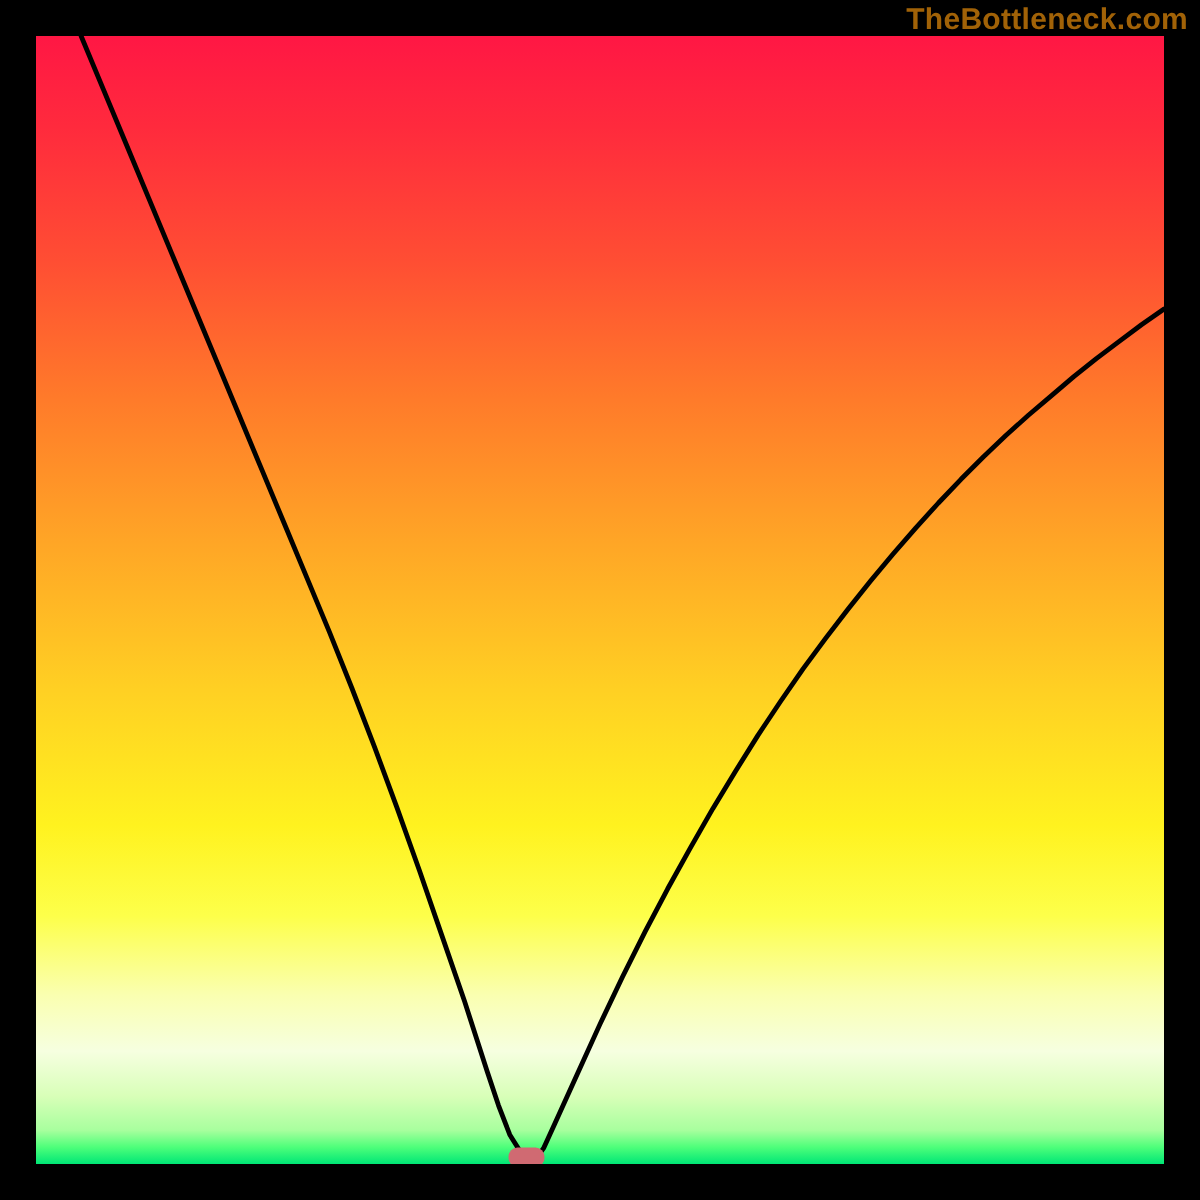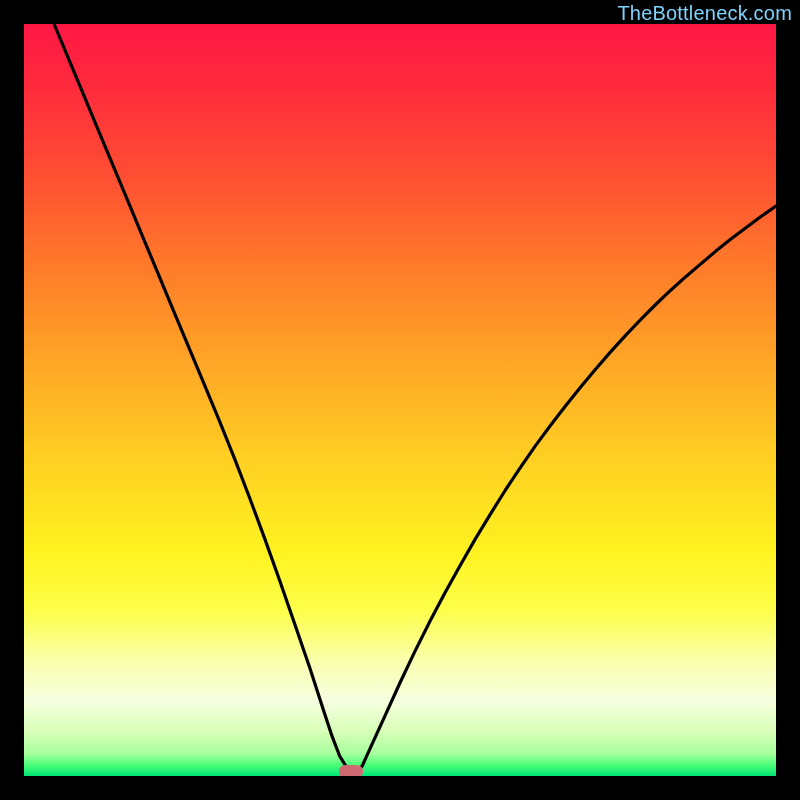--- a/index.html
+++ b/index.html
@@ -36,22 +36,22 @@
       #a8ff9e 97%,
       #4eff7a 98.5%,
       #00e676 100%);
   }
   .watermark {
     position: absolute;
     top: 2px;
     right: 8px;
     font-family: Arial, Helvetica, sans-serif;
     font-size: 20px;
-    font-weight: 400;
-    color: #7dd3fc;
+    font-weight: 700;
+    color: #a16207;
     letter-spacing: 0.2px;
     user-select: none;
   }
   .marker {
     position: absolute;
     width: 24px;
     height: 13px;
     background: #d06a72;
     border-radius: 6px;
   }

